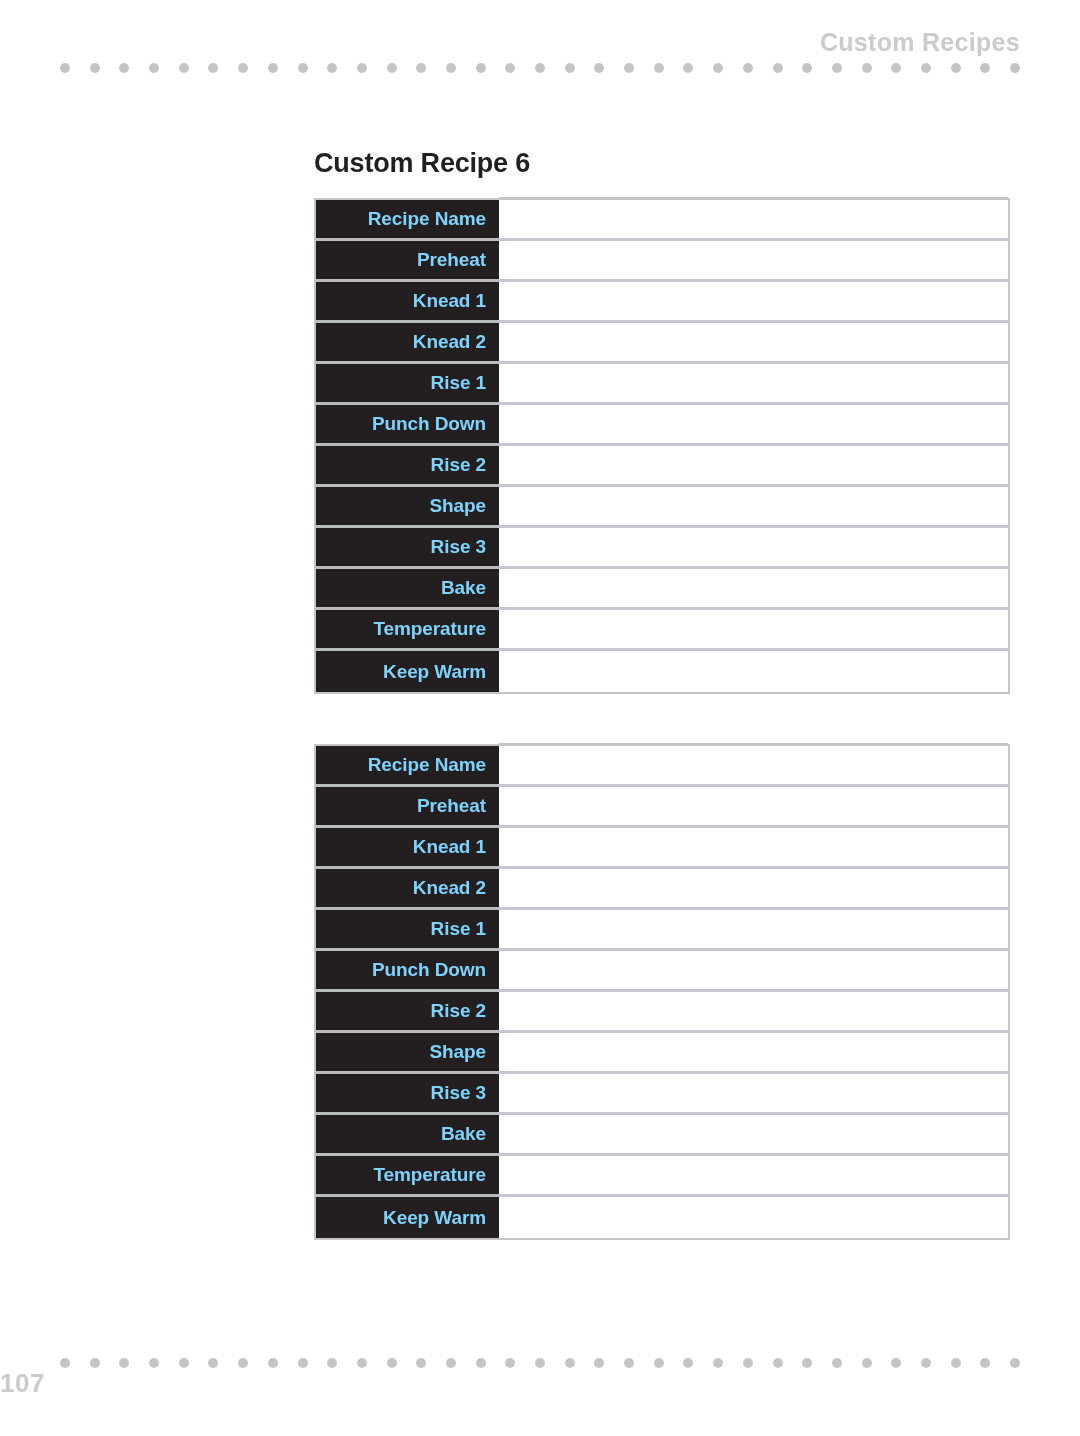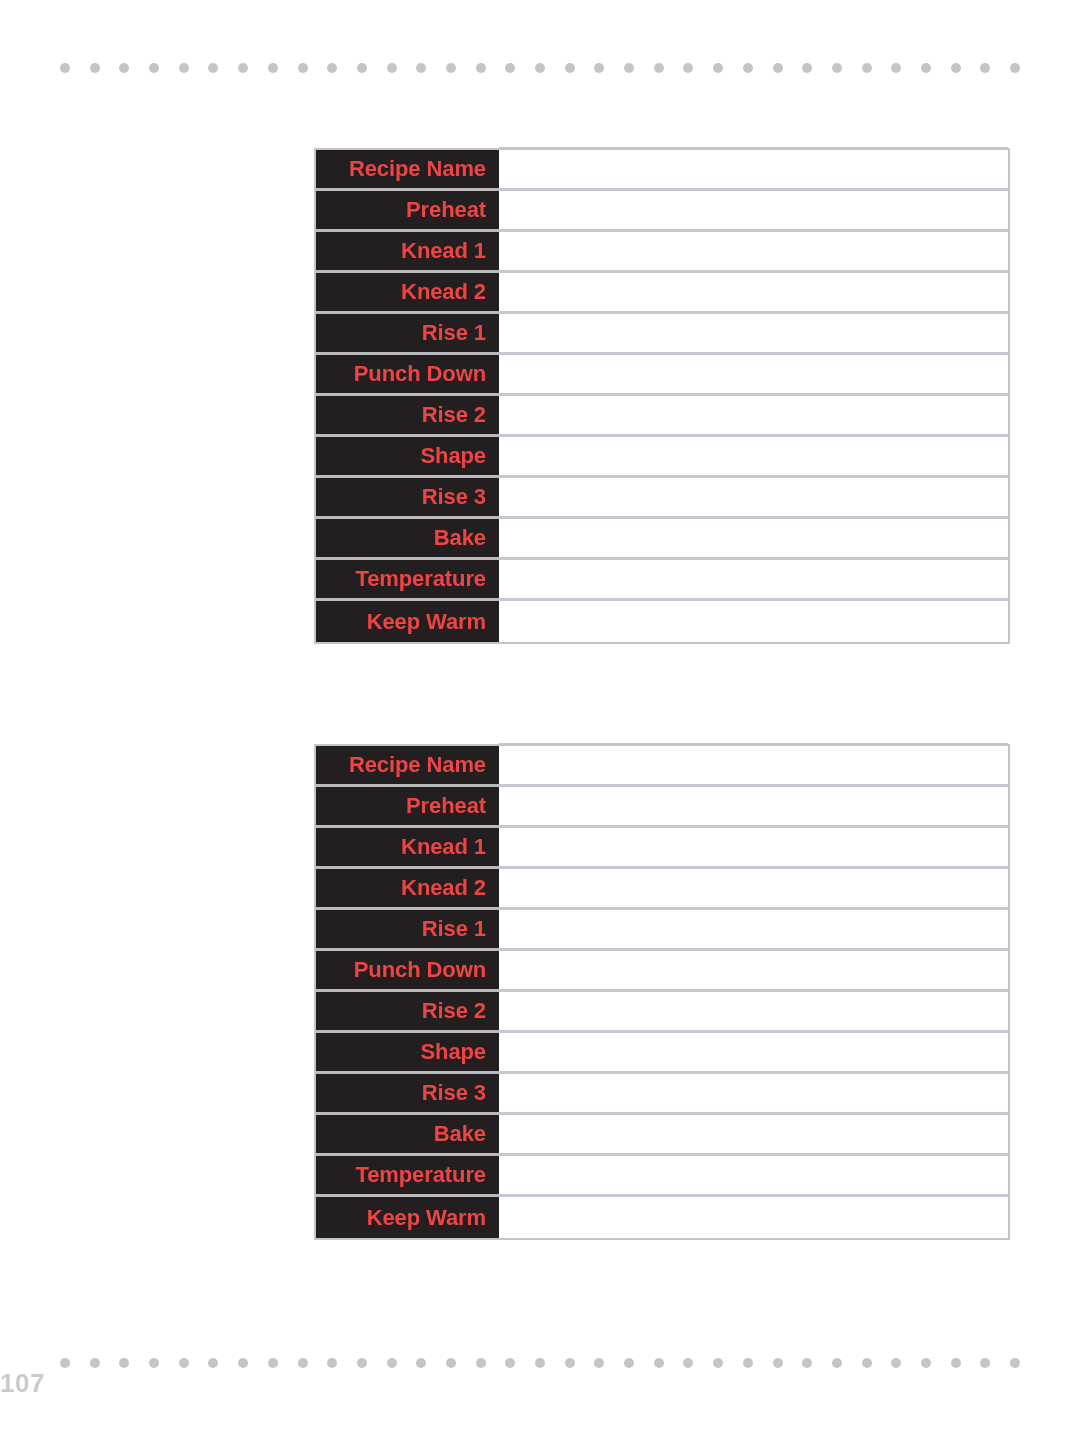--- a/index.html
+++ b/index.html
@@ -100,22 +100,22 @@
   .recipe-row {
     display: flex;
     height: 41px;
     align-items: stretch;
   }
 
   .recipe-label {
     flex: 0 0 183px;
     width: 183px;
     background: #231f20;
-    color: #ef4444;
-    font-size: 22px;
+    color: #7dd3fc;
+    font-size: 19px;
     font-weight: bold;
     display: flex;
     align-items: center;
     justify-content: flex-end;
     padding-right: 13px;
     box-sizing: border-box;
     border-bottom: 3px solid #b9bbbd;
     letter-spacing: -0.1px;
   }
 
@@ -134,20 +134,21 @@
   .recipe-row:first-child .recipe-value {
     border-top: 3px solid #c3c5c7;
     margin-top: -3px;
   }
 </style>
 </head>
 <body>
 
 <div class="page">
 
+  <div class="running-head">Custom Recipes</div>
 
   <div class="dot-rule dot-rule--top">
       <span class="dot"></span>
       <span class="dot"></span>
       <span class="dot"></span>
       <span class="dot"></span>
       <span class="dot"></span>
       <span class="dot"></span>
       <span class="dot"></span>
       <span class="dot"></span>
@@ -172,20 +173,21 @@
       <span class="dot"></span>
       <span class="dot"></span>
       <span class="dot"></span>
       <span class="dot"></span>
       <span class="dot"></span>
       <span class="dot"></span>
       <span class="dot"></span>
     </div>
 
   <div class="recipe-block recipe-block--1">
+    <h2 class="recipe-title">Custom Recipe 6</h2>
     <div class="recipe-table">
         <div class="recipe-row">
           <div class="recipe-label">Recipe Name</div>
           <div class="recipe-value"></div>
         </div>
         <div class="recipe-row">
           <div class="recipe-label">Preheat</div>
           <div class="recipe-value"></div>
         </div>
         <div class="recipe-row">

